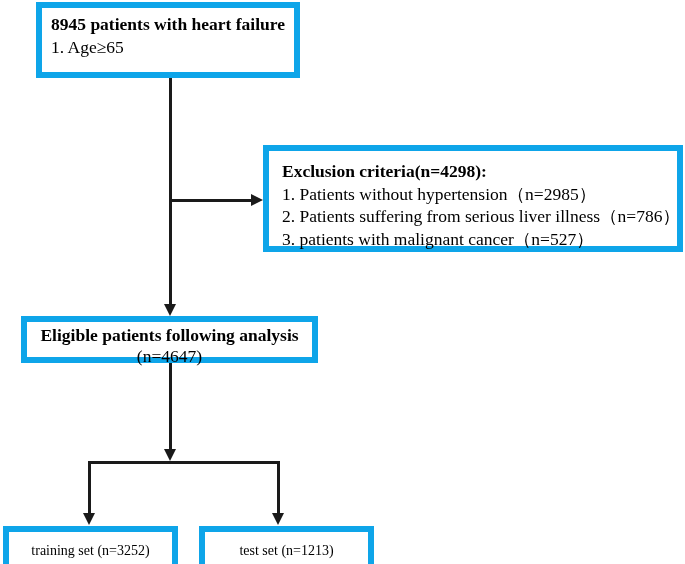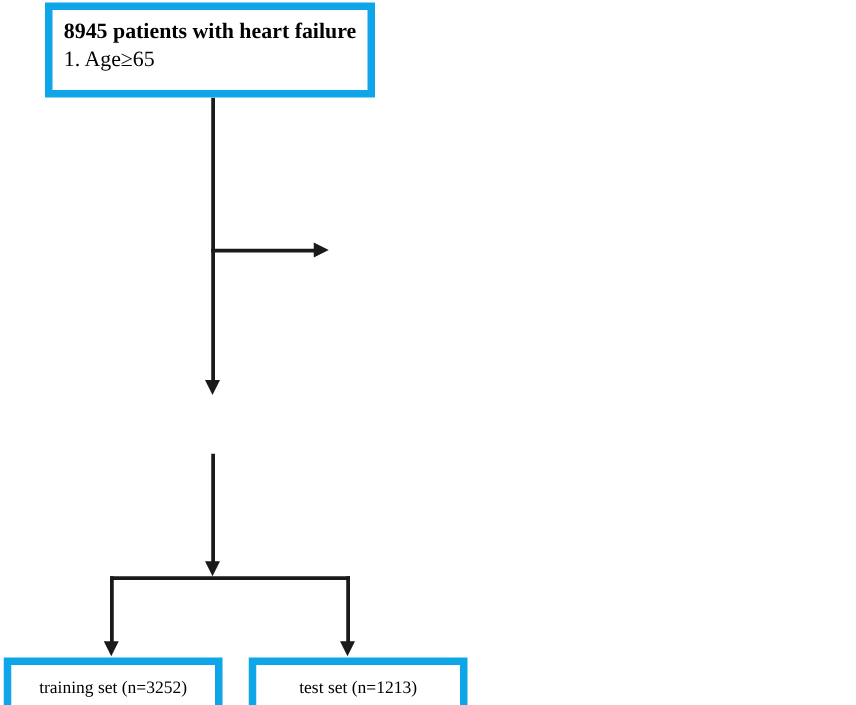--- a/index.html
+++ b/index.html
@@ -115,21 +115,31 @@
 </head>
 <body>
 
 <div id="canvas">
 
   <div class="node" id="node-cohort">
     <div class="line-row bold">8945 patients with heart failure</div>
     <div class="line-row">1. Age≥65</div>
   </div>
 
+  <div class="node" id="node-exclusion">
+    <div class="line-row bold">Exclusion criteria(n=4298):</div>
+    <div class="line-row">1. Patients without hypertension（n=2985）</div>
+    <div class="line-row">2. Patients suffering from serious liver illness（n=786）</div>
+    <div class="line-row">3. patients with malignant cancer（n=527）</div>
+  </div>
 
+  <div class="node" id="node-eligible">
+    <div class="line-row bold">Eligible patients following analysis</div>
+    <div class="line-row">(n=4647)</div>
+  </div>
 
   <div class="node" id="node-training">
     <div class="line-row">training set (n=3252)</div>
   </div>
 
   <div class="node" id="node-test">
     <div class="line-row">test set (n=1213)</div>
   </div>
 
   <div class="conn vline" style="left:169px; top:78px; height:227px;"></div>

